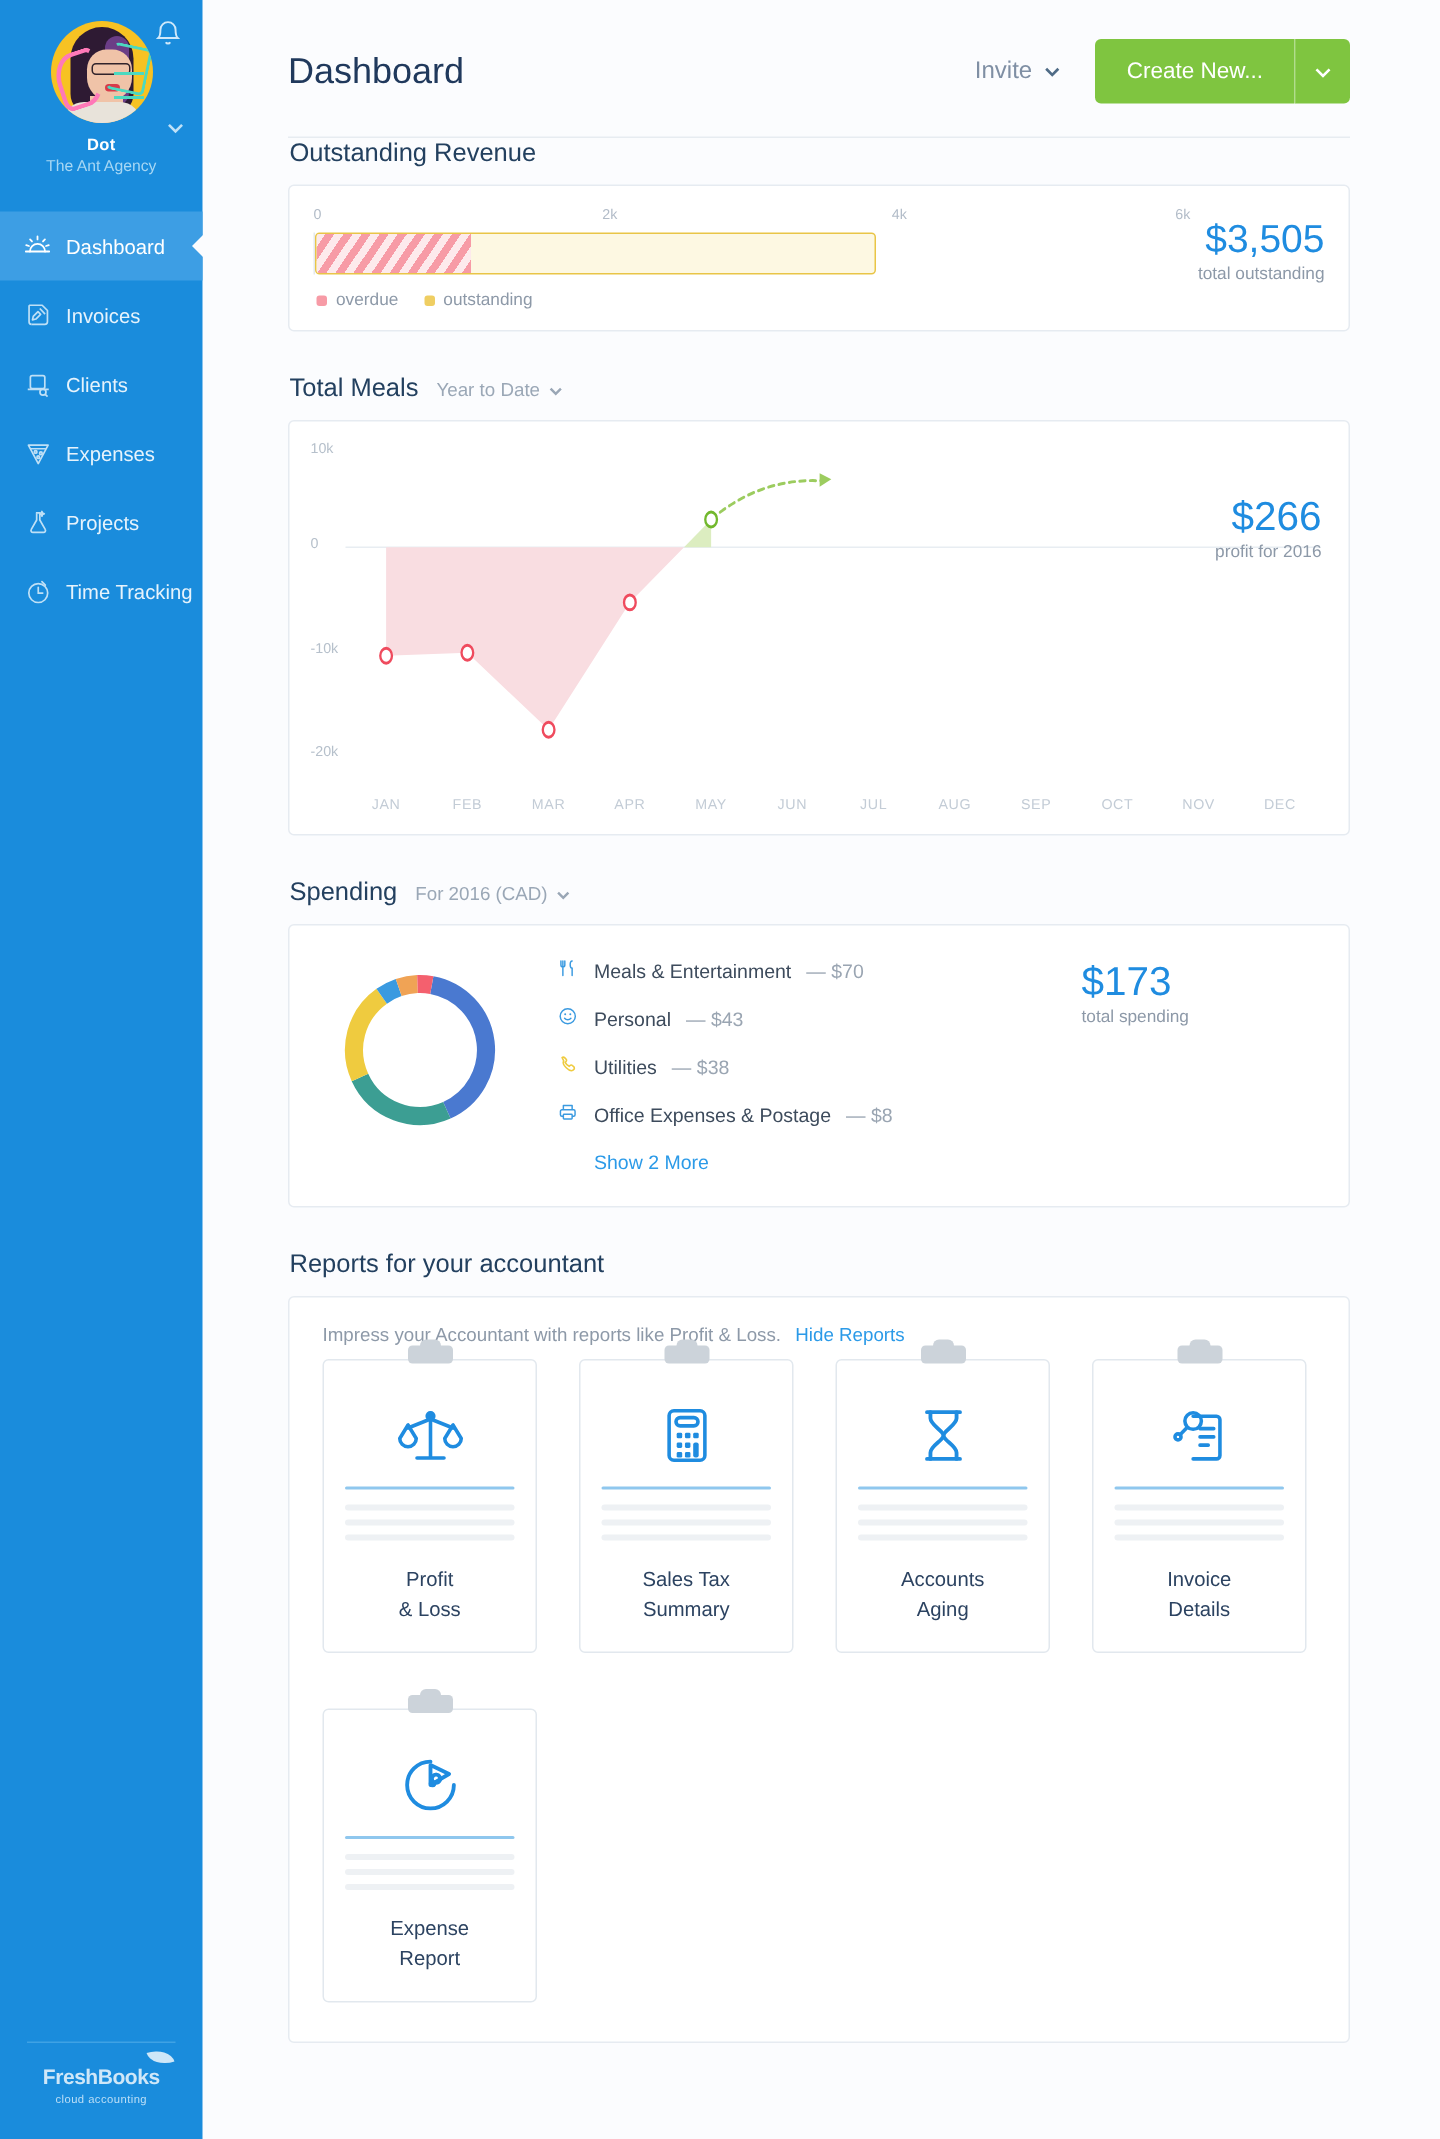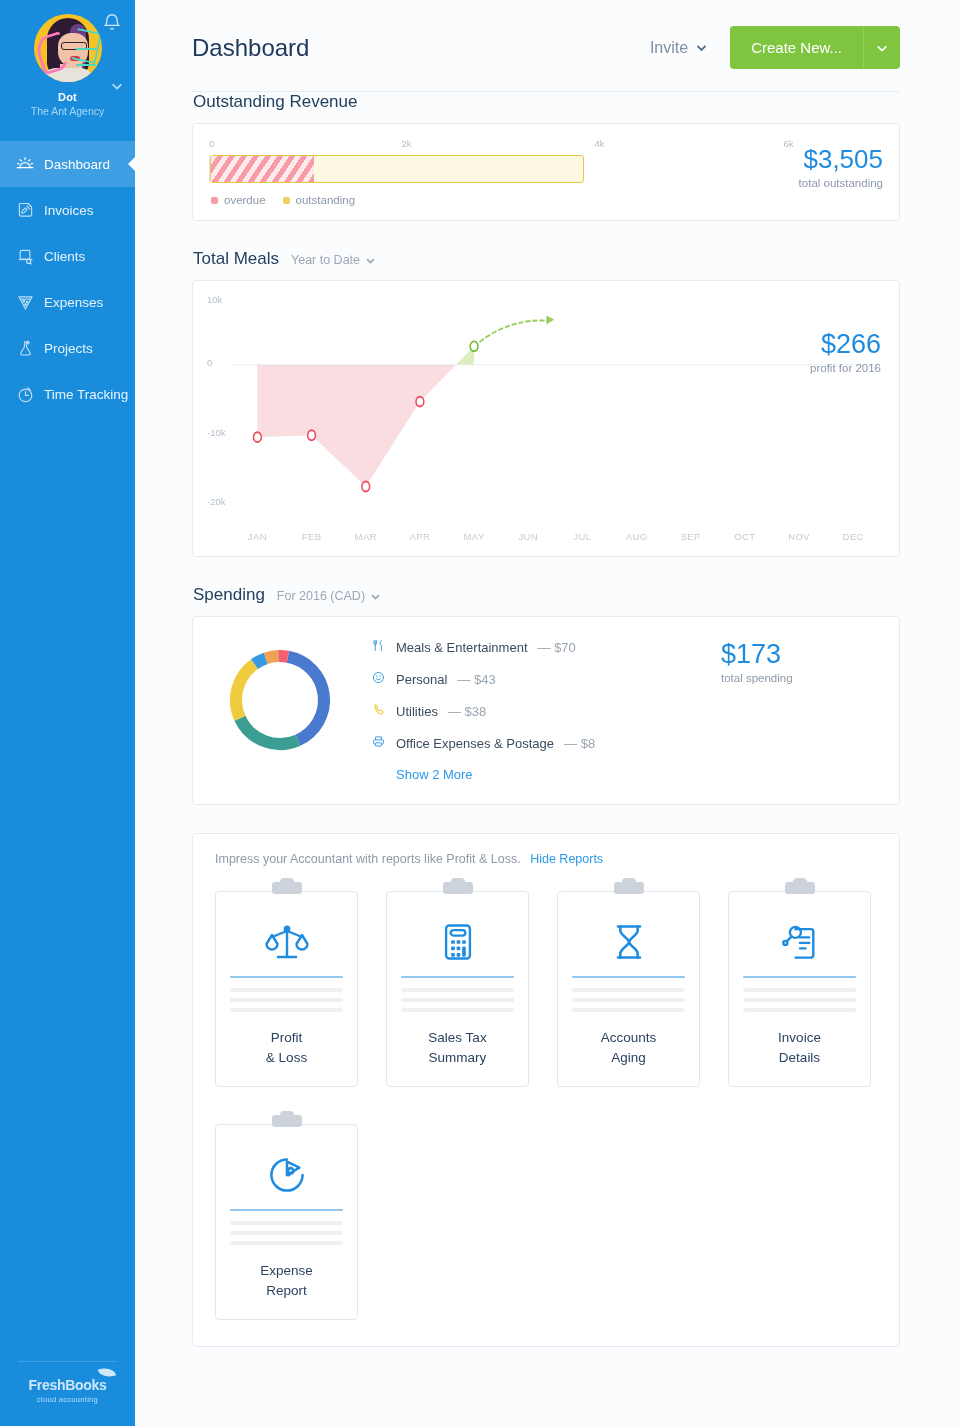--- a/index.html
+++ b/index.html
@@ -210,21 +210,21 @@
   .spend-row .sicon { width: 15px; min-width: 15px; text-align: center; }
   .spend-row .amt { color: #9aa5b2; }
   .show-more {
     color: #2b9ae8; font-size: 13px; margin-left: 25px; cursor: pointer;
   }
   .spend-right { width: 160px; }
   .spend-right .big-num { font-size: 27px; }
 
   
   .reports-card { padding: 18px 22px 26px; }
-  .reports-intro { font-size: 12.5px; color: #8d99a8; margin-bottom: 16px; }
+  .reports-intro { font-size: 12.5px; color: #8d99a8; }
   .reports-intro .hide-link { color: #2b9ae8; cursor: pointer; margin-left: 6px; }
   .report-grid { display: flex; flex-wrap: wrap; gap: 28px; }
   .clipboard { width: 143px; position: relative; padding-top: 9px; }
   .clip-top {
     position: absolute; left: 50%; transform: translateX(-50%); top: 0;
     width: 30px; height: 12px; background: #ccd3da; border-radius: 3px;
   }
   .clip-top::before {
     content: ""; position: absolute; left: 50%; transform: translateX(-50%);
     top: -4px; width: 14px; height: 8px; background: #ccd3da;
@@ -529,20 +529,23 @@
           <span class="amt">— <span>$8</span></span>
         </div>
         <div class="show-more">Show 2 More</div>
       </div>
       <div class="spend-right">
         <div class="big-num">$173</div>
         <div class="small-lab">total spending</div>
       </div>
     </div>
 
+    <div class="section-head">
+      <div class="section-title">Reports for your accountant</div>
+    </div>
     <div class="card reports-card">
       <div class="reports-intro">
         <span>Impress your Accountant with reports like Profit &amp; Loss.</span>
         <span class="hide-link">Hide Reports</span>
       </div>
       <div class="report-grid">
 
         <div class="clipboard">
           <div class="clip-top"></div>
           <div class="clip-body">

